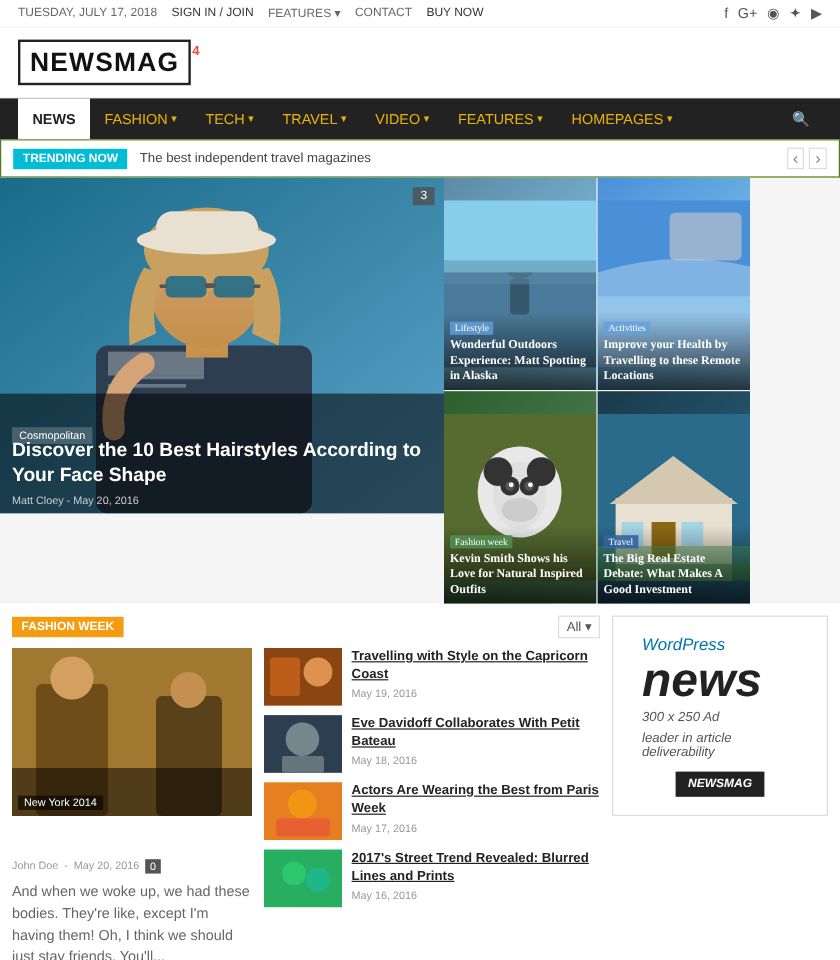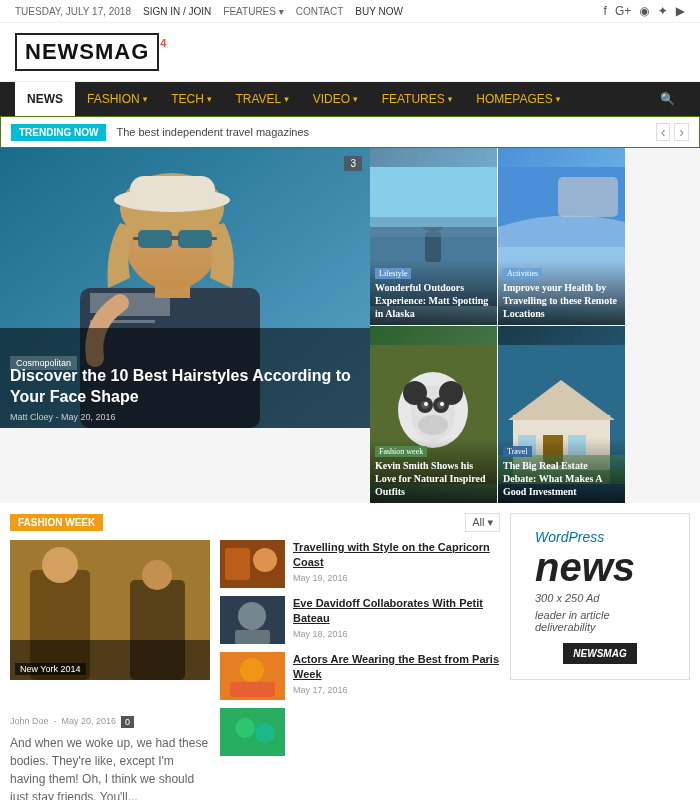--- a/index.html
+++ b/index.html
@@ -337,20 +337,24 @@
           </div>
         </div>
         <div class="fashion-list-item">
           <div class="list-thumb thumb-4">
             <svg width="65" height="48" viewBox="0 0 65 48" xmlns="http://www.w3.org/2000/svg">
               <rect width="65" height="48" fill="#27ae60"></rect>
               <circle cx="25" cy="20" r="10" fill="#2ecc71" opacity="0.8"></circle>
               <circle cx="45" cy="25" r="10" fill="#1abc9c" opacity="0.7"></circle>
             </svg>
           </div>
+          <div class="list-info">
+            <div class="list-title">2017's Street Trend Revealed: Blurred Lines and Prints</div>
+            <div class="list-date">May 16, 2016</div>
+          </div>
         </div>
       </div>
     </div>
   </div>
 
   <div class="ad-block">
     <div class="ad-box">
       <div class="ad-wp">WordPress</div>
       <div class="ad-news">news</div>
       <div class="ad-size">300 x 250 Ad</div>

